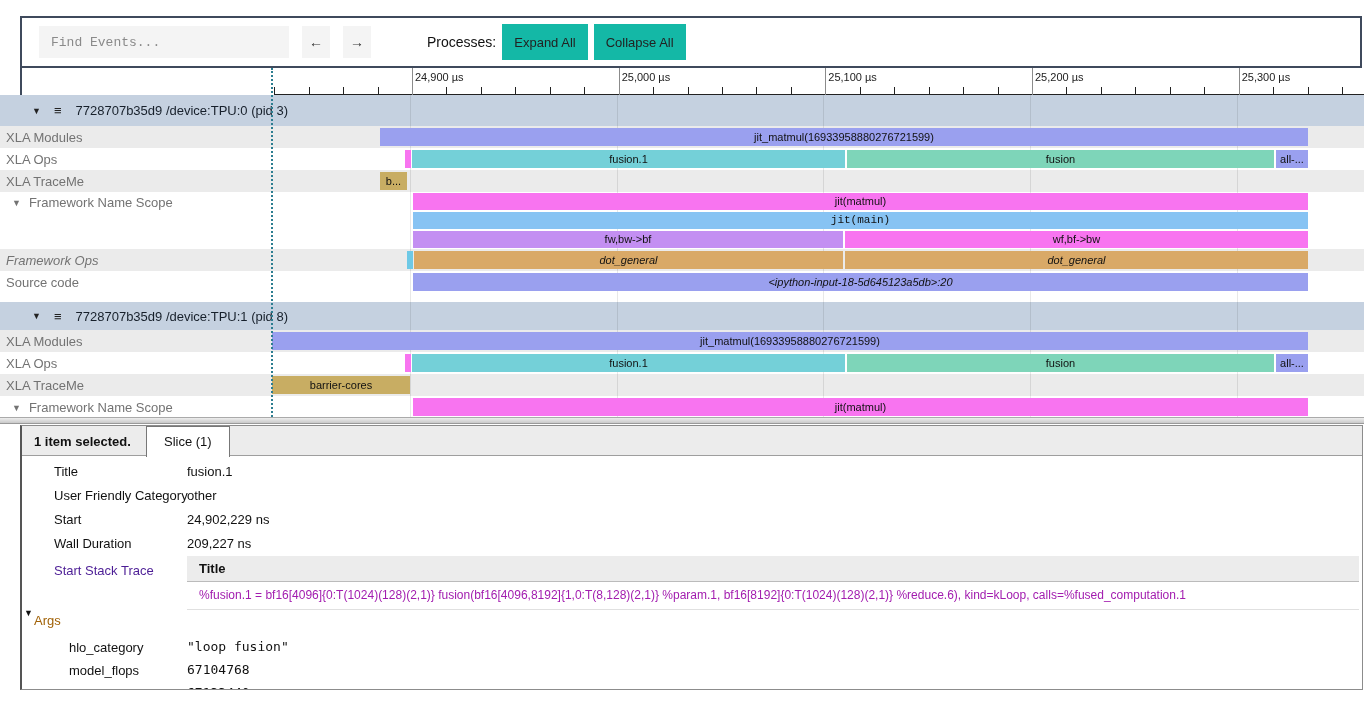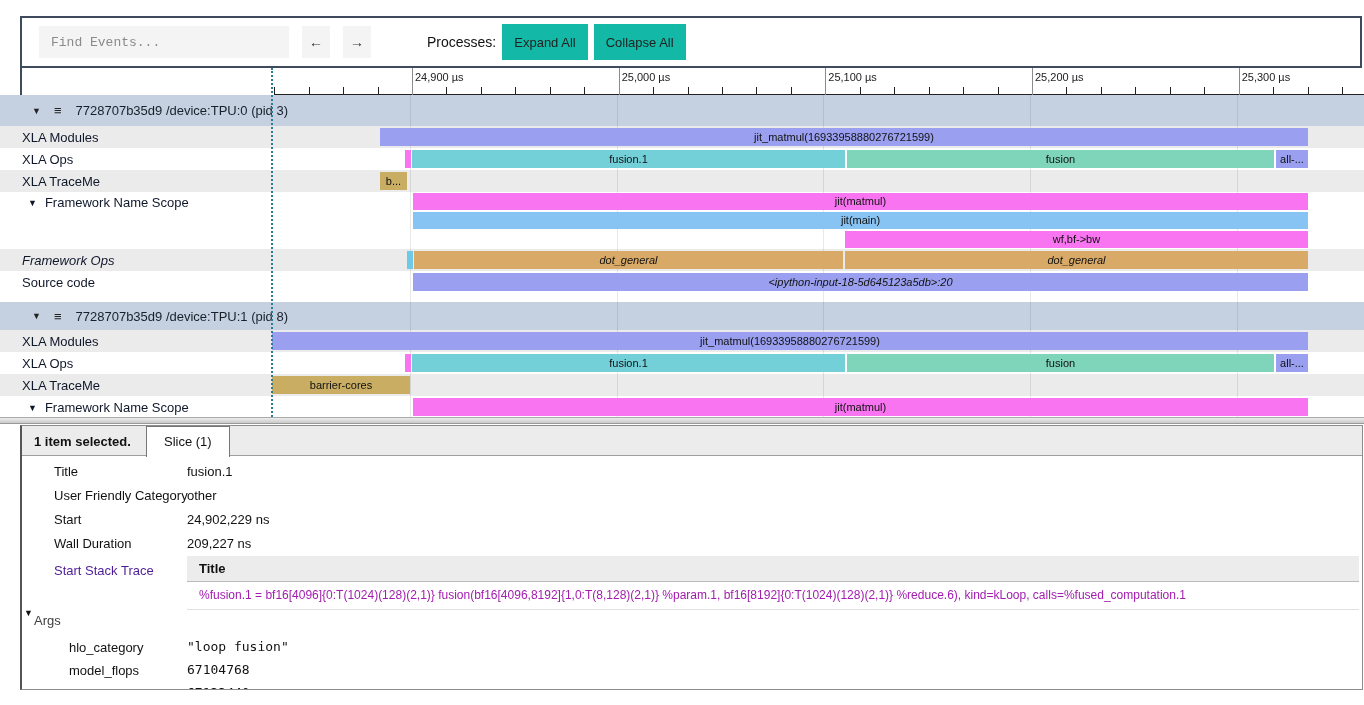--- a/index.html
+++ b/index.html
@@ -25,42 +25,42 @@
   
   .timeline{position:absolute;left:0;top:95px;width:1364px;height:322px;overflow:hidden;background:#fff}
   .gridline{position:absolute;top:0;height:322px;width:1px;background:rgba(0,0,0,0.09);z-index:1}
   .proc-header{position:absolute;left:0;width:1364px;background:#c5d1e0;display:flex;align-items:center;font-size:13px;color:#17202b;cursor:pointer}
   .proc-header .tri{margin-left:32px;font-size:9px;color:#222;z-index:2}
   .proc-header .burger{margin-left:13px;font-size:13px;color:#222;z-index:2}
   .proc-header .ptitle{margin-left:14px;z-index:2;white-space:nowrap}
   .track-row{position:absolute;left:0;width:1364px}
   .track-row.gray{background:#ebebeb}
   .track-row.white{background:#fff}
-  .row-label{position:absolute;left:22px;top:50%;transform:translateY(-50%);font-size:13px;color:#0f172a;white-space:nowrap;z-index:3}
+  .row-label{position:absolute;left:6px;top:50%;transform:translateY(-50%);font-size:13px;color:#737373;white-space:nowrap;z-index:3}
   .row-label .tri{font-size:9px;margin:0 8px 0 6px;vertical-align:1px}
   .slice{position:absolute;top:2px;height:18px;z-index:2;overflow:hidden;font-size:11px;color:#111;text-align:center;line-height:18px;white-space:nowrap;cursor:pointer}
   .cursor-line{position:absolute;left:271px;top:68px;height:349px;width:0;border-left:2px dotted #2c7d90;z-index:6}
 
   
   .splitbar{position:absolute;left:0;top:417px;width:1364px;height:7px;background:linear-gradient(#ededed,#c9c9c9);border-top:1px solid #aaa;border-bottom:1px solid #999;cursor:row-resize;z-index:7}
 
   
   .details{position:absolute;left:20px;top:425px;width:1343px;height:265px;background:#fff;border:1px solid #8c8c8c;border-left:2px solid #555;overflow:hidden;z-index:5}
   .d-header{position:absolute;left:0;top:0;width:100%;height:30px;background:#ececec;border-bottom:1px solid #9e9e9e}
   .d-status{position:absolute;left:12px;top:8px;font-size:13px;font-weight:bold;color:#111}
   .d-tab{position:absolute;left:124px;top:0;height:31px;padding:0 17px;background:#fff;border:1px solid #777;border-bottom:none;font-size:13px;color:#111;line-height:29px;cursor:pointer;z-index:2}
   .d-row{position:absolute;left:0;width:100%;height:24px;font-size:13px;color:#111}
   .d-row .lbl{position:absolute;left:32px;top:5px;white-space:nowrap}
   .d-row .val{position:absolute;left:165px;top:5px;white-space:nowrap}
   .stack-lbl{position:absolute;left:32px;top:137px;font-size:13px;color:#4c1d95}
   .stack-table{position:absolute;left:165px;top:130px;width:1172px;border-bottom:1px solid #e0e0e0}
   .stack-head{height:26px;background:#ececec;border-bottom:1px solid #bbb;font-size:13px;font-weight:bold;color:#111;line-height:26px;padding-left:12px}
   .stack-val{height:27px;font-size:12px;color:#a21caf;line-height:27px;padding-left:12px;white-space:nowrap;overflow:hidden}
   .args-tri{position:absolute;left:2px;top:182px;font-size:9px;color:#111;cursor:pointer}
-  .args-lbl{position:absolute;left:12px;top:187px;font-size:13px;color:#404040}
+  .args-lbl{position:absolute;left:12px;top:187px;font-size:13px;color:#a16207}
   .arg-row{position:absolute;left:0;width:100%;height:23px;color:#111}
   .arg-row .lbl{position:absolute;left:47px;top:4px;font-size:13px;white-space:nowrap}
   .arg-row .val{position:absolute;left:165px;top:3px;font-size:13px;font-family:"DejaVu Sans Mono",monospace;white-space:nowrap}
 </style>
 </head>
 <body>
 
 <div id="app">
 
   <div class="toolbar">
@@ -137,23 +137,24 @@
       </div>
       <div class="track-row gray" style="top: 75px; height: 22px;">
         <div class="row-label">XLA TraceMe</div>
         <div class="slice" style="left: 380px; width: 27px; background: rgb(200, 173, 99);">b...</div>
       </div>
       <div class="track-row white fns" style="top: 97px; height: 19px;">
         <div class="row-label"><span class="tri">▼</span>Framework Name Scope</div>
         <div class="slice" style="left: 413px; width: 895px; background: rgb(248, 116, 240); height: 17px; line-height: 17px; top: 1px;">jit(matmul)</div>
       </div>
       <div class="track-row white" style="top: 116px; height: 19px;">
-        <div class="slice" style="left: 413px; width: 895px; background: rgb(135, 195, 243); height: 17px; line-height: 17px; top: 1px;">jit(main)</div>
+        <div class="slice" style="left: 413px; width: 895px; background: rgb(135, 195, 243); height: 17px; line-height: 17px; top: 1px; font-family: Liberation Mono, monospace;">jit(main)</div>
       </div>
       <div class="track-row white" style="top: 135px; height: 19px;">
+        <div class="slice" style="left: 413px; width: 430px; background: rgb(195, 143, 242); height: 17px; line-height: 17px; top: 1px;">fw,bw-&gt;bf</div>
         <div class="slice" style="left: 845px; width: 463px; background: rgb(248, 116, 240); height: 17px; line-height: 17px; top: 1px;">wf,bf-&gt;bw</div>
       </div>
       <div class="track-row gray" style="top: 154px; height: 22px; font-style: italic;">
         <div class="row-label">Framework Ops</div>
         <div class="slice" style="left: 407px; width: 6px; background: rgb(110, 201, 230);"></div>
         <div class="slice" style="left: 414px; width: 429px; background: rgb(217, 169, 103);">dot_general</div>
         <div class="slice" style="left: 845px; width: 463px; background: rgb(217, 169, 103);">dot_general</div>
       </div>
       <div class="track-row white" style="top: 176px; height: 22px;">
         <div class="row-label">Source code</div>

